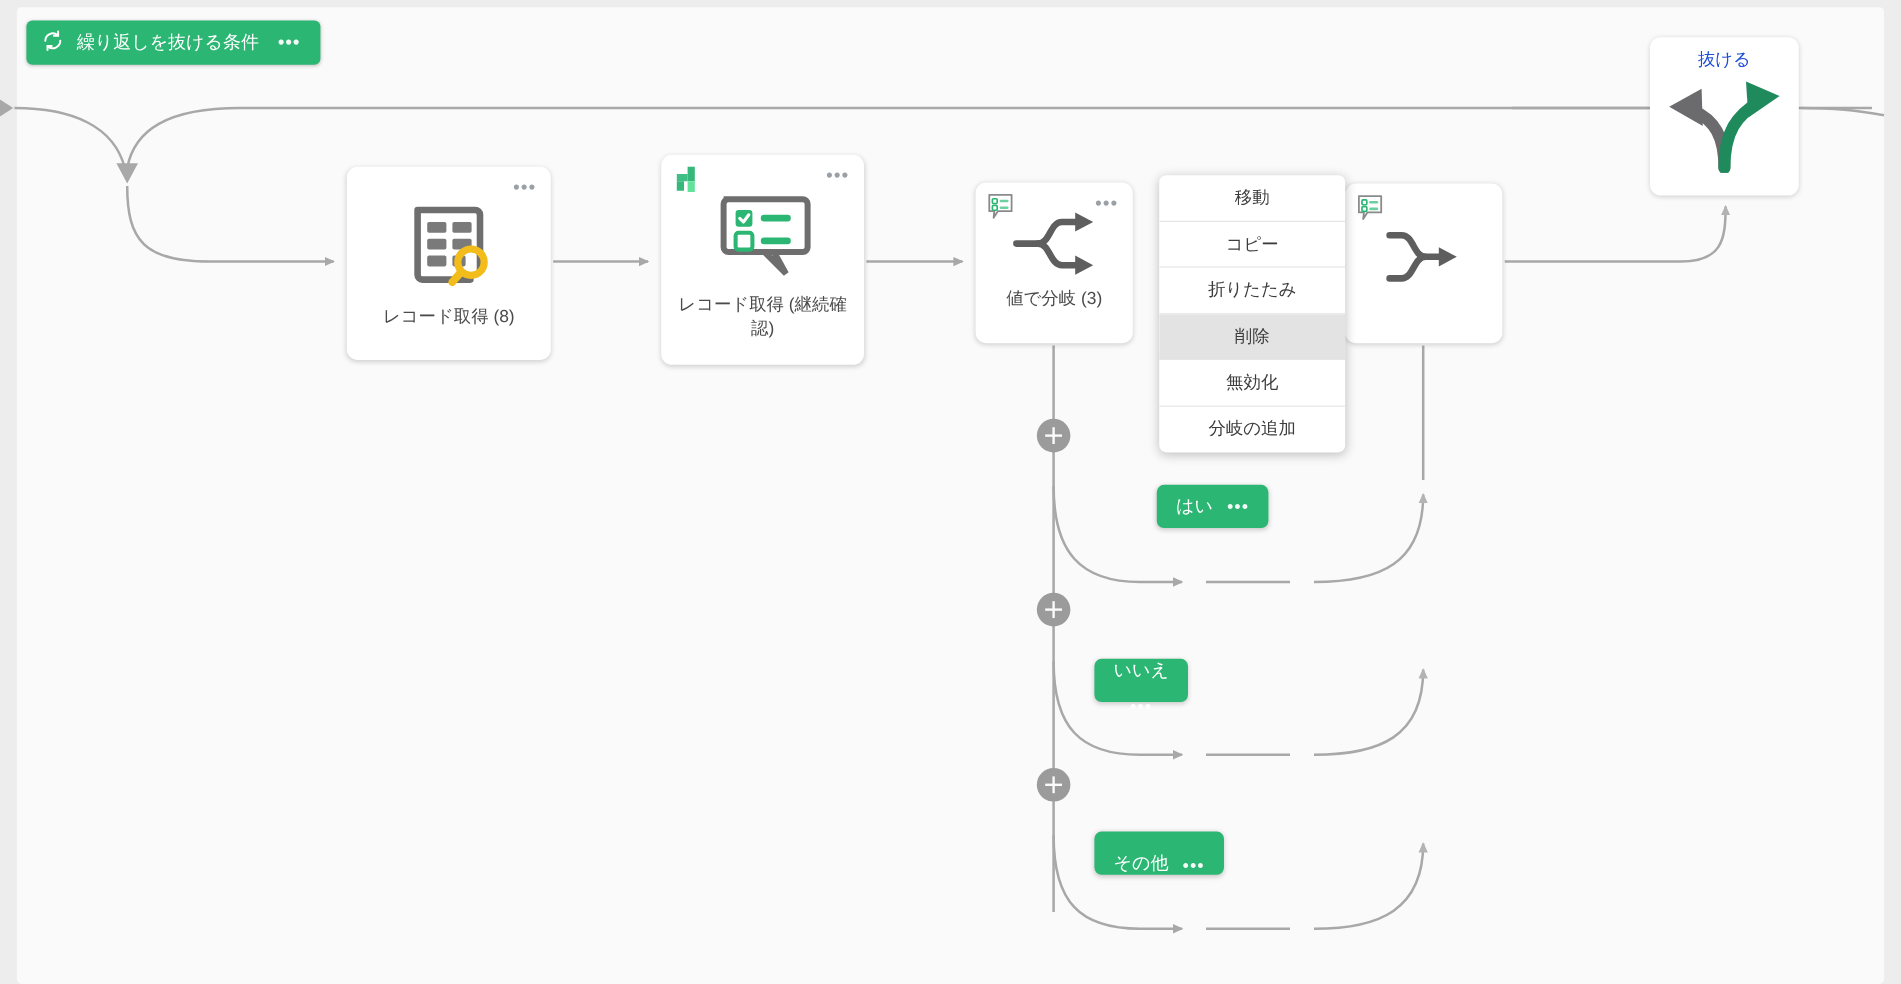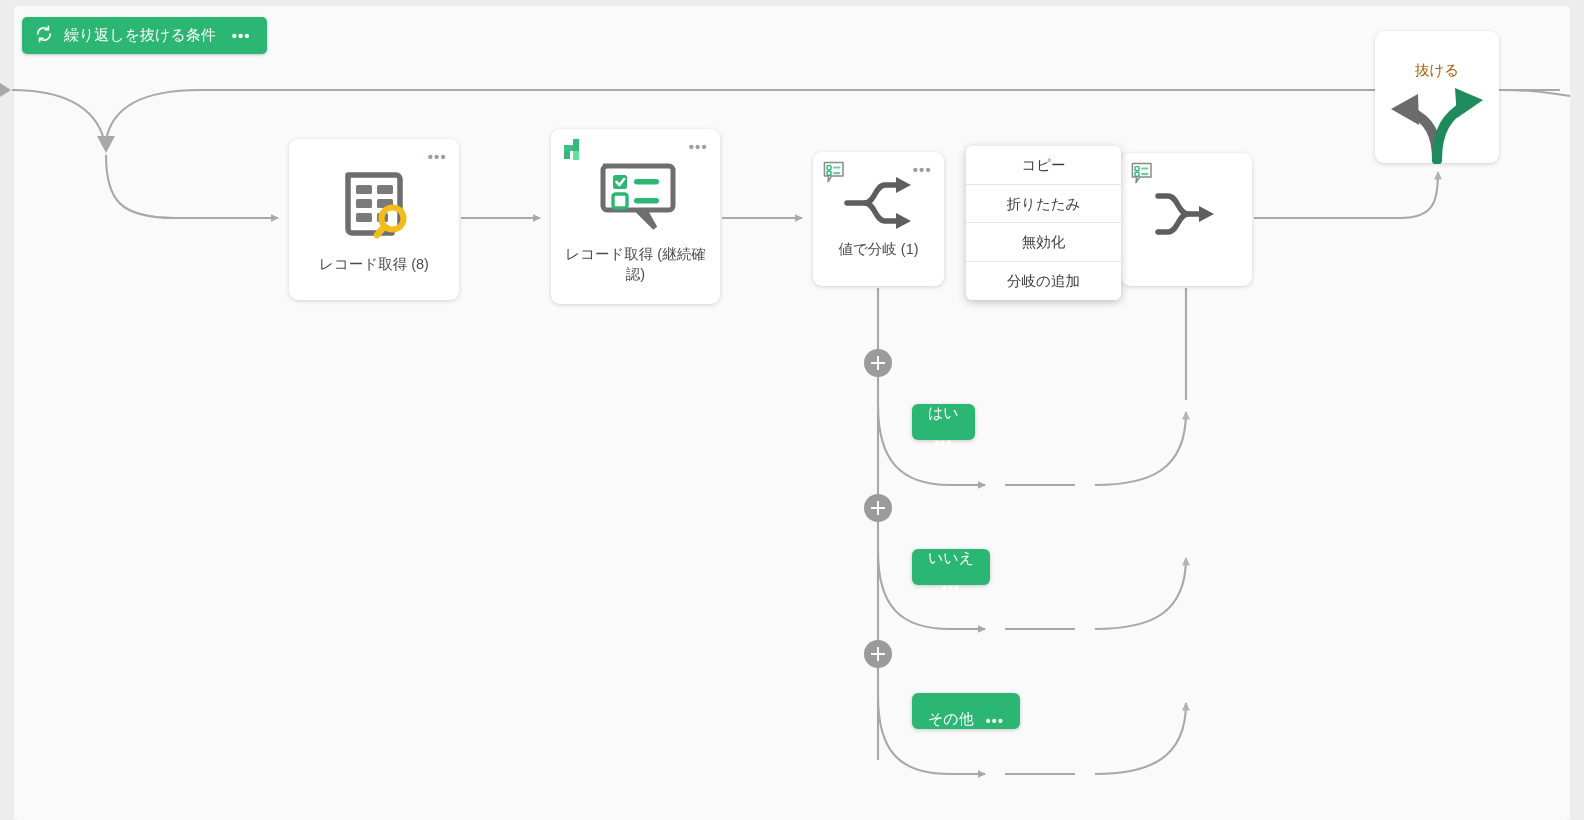--- a/index.html
+++ b/index.html
@@ -69,22 +69,22 @@
 
   #node-branch   { left: 813px; top: 152px; width: 131px; height: 134px; }
   #node-branch .glyph  { margin-top: 20px; height: 62px; }
   #node-branch .label  { margin-top: 6px; }
 
   #node-merge    { left: 1121px; top: 153px; width: 131px; height: 133px; }
   #node-merge .glyph   { margin-top: 30px; height: 62px; }
 
   #node-exit     { left: 1375px; top: 31px; width: 124px; height: 132px; }
   #node-exit .title {
-    color: #a16207; font-size: 14.5px; text-align: center;
-    width: 100%; margin-top: 30px;
+    color: #1d4ed8; font-size: 14.5px; text-align: center;
+    width: 100%; margin-top: 9px;
   }
   #node-exit .glyph    { margin-top: 2px; height: 84px; }
 
   
   .ctx-menu {
     position: absolute; left: 966px; top: 146px;
     width: 155px;
     background: #ffffff;
     border-radius: 6px;
     box-shadow: 0 2px 9px rgba(0,0,0,.24);
@@ -107,21 +107,21 @@
     height: 36px;
     display: flex; align-items: center; gap: 12px;
     padding: 0 16px;
     background: #2cb673; color: #fff;
     border-radius: 6px;
     box-shadow: 0 1px 4px rgba(0,0,0,.2);
     font-size: 15px; white-space: nowrap;
     z-index: 20;
   }
   .pill .dots { font-size: 14px; font-weight: bold; letter-spacing: 1.2px; opacity: .95; }
-  #pill-yes   { left: 912px; top: 404px; flex-direction: column; }
+  #pill-yes   { left: 964px; top: 404px; }
   #pill-no    { left: 912px; top: 549px; flex-direction: column; }
   #pill-other { left: 912px; top: 693px; align-items: flex-end; }
 
   
   .plus-btn {
     position: absolute; width: 28px; height: 28px;
     border-radius: 50%; background: #9b9b9b;
     z-index: 15;
   }
   .plus-btn::before, .plus-btn::after {
@@ -255,21 +255,21 @@
     </span>
     <span class="kebab">•••</span>
     <span class="glyph">
       <svg width="72" height="58" viewBox="0 0 72 58">
         <path d="M4 29 H22 C32 29 32 11 42 11 H56" fill="none" stroke="#5e5e5e" stroke-width="5.5" stroke-linecap="round"></path>
         <path d="M22 29 C32 29 32 47 42 47 H56" fill="none" stroke="#5e5e5e" stroke-width="5.5" stroke-linecap="round"></path>
         <polygon points="53,3 68,11 53,19" fill="#5e5e5e"></polygon>
         <polygon points="53,39 68,47 53,55" fill="#5e5e5e"></polygon>
       </svg>
     </span>
-    <span class="label">値で分岐 (1)</span>
+    <span class="label">値で分岐 (3)</span>
   </div>
 
   <div class="node" id="node-merge">
     <span class="app-badge">
       <svg width="24" height="24" viewBox="0 0 24 24">
         <path d="M2.4 2.4 H21 V16 H9.5 L6 21.5 L6.6 16 H2.4 z" fill="#ffffff" stroke="#8a8a8a" stroke-width="1.5" stroke-linejoin="round"></path>
         <rect x="5" y="5.6" width="4" height="4" rx=".8" fill="none" stroke="#2cb673" stroke-width="1.4"></rect>
         <rect x="11" y="6.4" width="7.5" height="2.2" rx="1.1" fill="#6ccfa0"></rect>
         <rect x="5" y="11.2" width="4" height="4" rx=".8" fill="none" stroke="#2cb673" stroke-width="1.4"></rect>
         <rect x="11" y="12" width="7.5" height="2.2" rx="1.1" fill="#6ccfa0"></rect>
@@ -308,19 +308,21 @@
   <div class="pill" id="pill-no">
     <span>いいえ</span>
     <span class="dots">•••</span>
   </div>
   <div class="pill" id="pill-other">
     <span>その他</span>
     <span class="dots">•••</span>
   </div>
 
   <div class="ctx-menu">
+    <div class="ctx-item">移動</div>
     <div class="ctx-item">コピー</div>
     <div class="ctx-item">折りたたみ</div>
+    <div class="ctx-item selected">削除</div>
     <div class="ctx-item">無効化</div>
     <div class="ctx-item">分岐の追加</div>
   </div>
 
 </div>
 
 </body></html>

